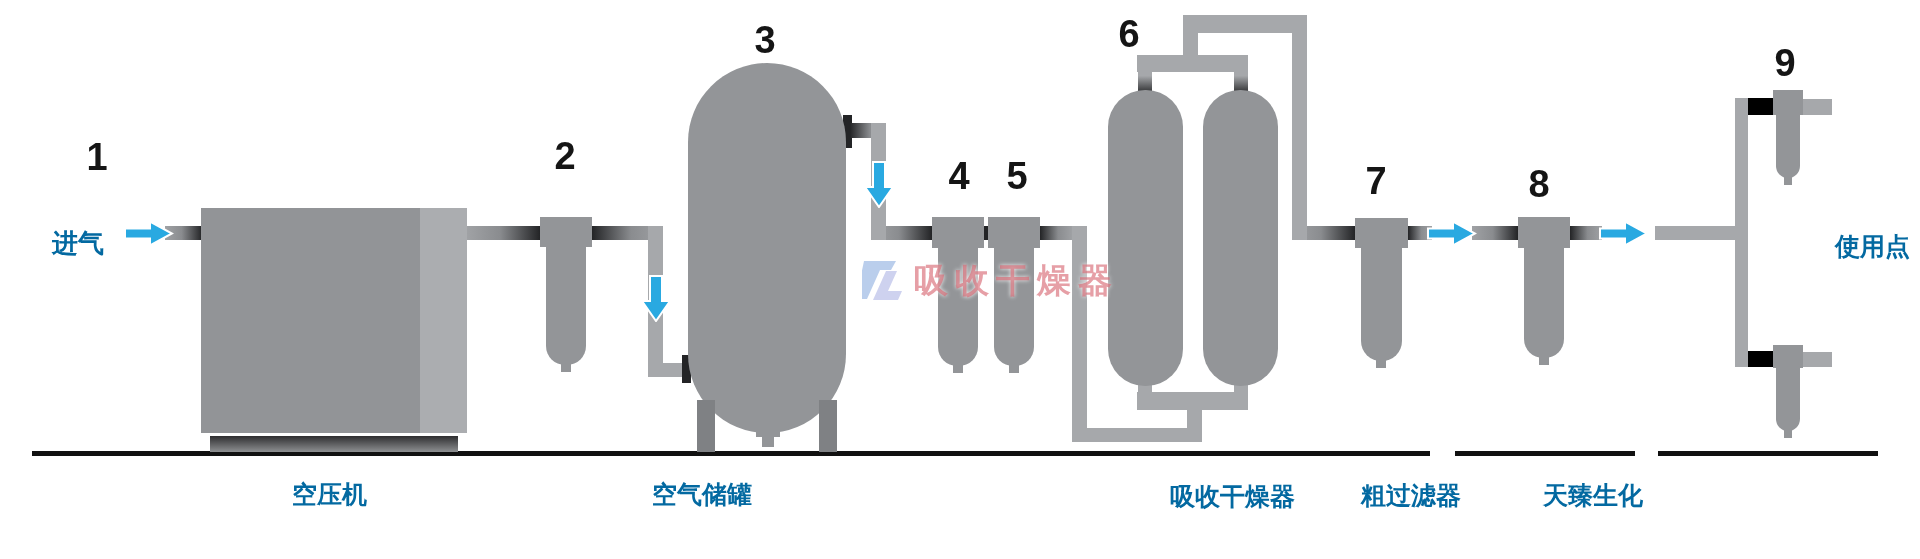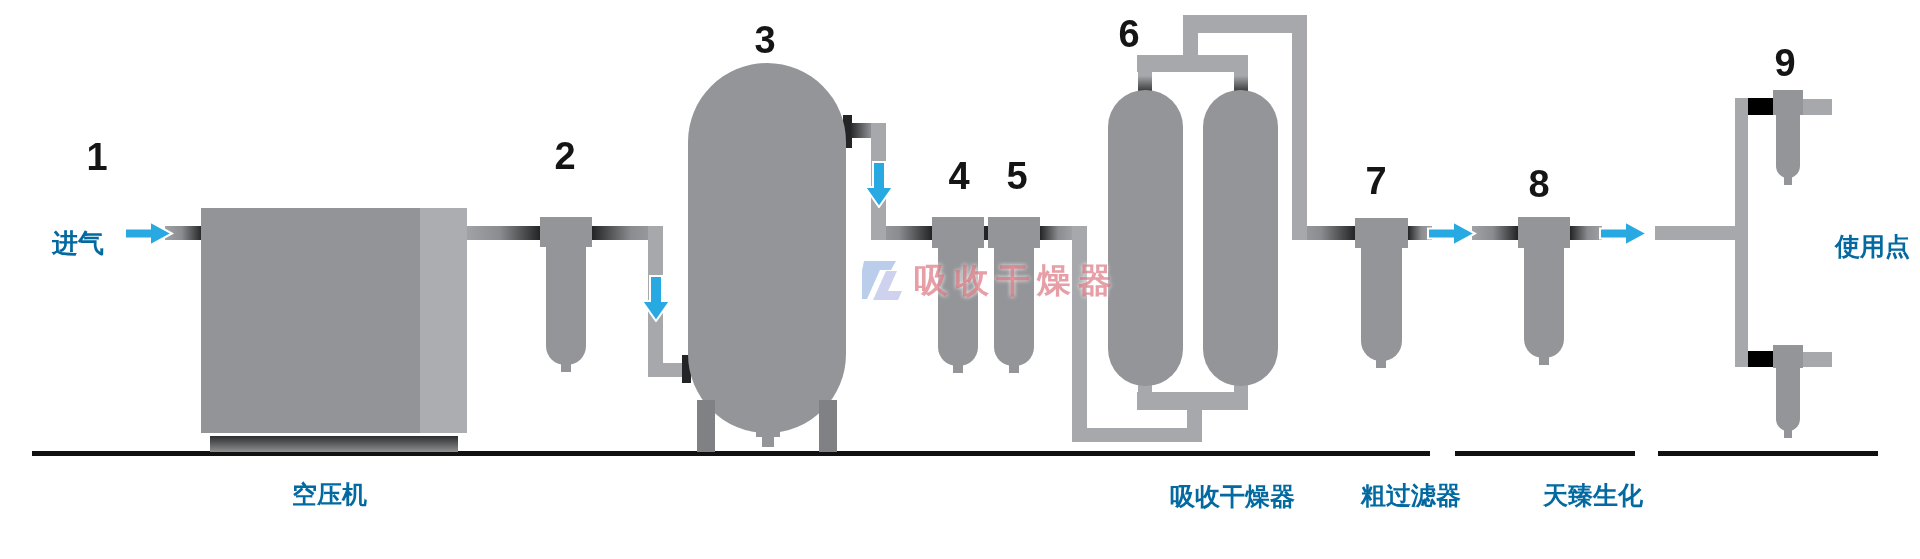--- a/index.html
+++ b/index.html
@@ -141,20 +141,21 @@
   <div class="num" style="left:1765px;top:44px;">9</div>
 
   <div class="lbl" style="left:12px;top:229px;width:92px;font-size:26px;">进气</div>
   <div class="lbl" style="left:1808px;top:233px;width:102px;">使用点</div>
 
   <div class="baseline" style="left:32px;width:1398px;"></div>
   <div class="baseline" style="left:1455px;width:180px;"></div>
   <div class="baseline" style="left:1658px;width:220px;"></div>
 
   <div class="lbl" style="left:207px;top:481px;width:160px;">空压机</div>
+  <div class="lbl" style="left:572px;top:481px;width:180px;">空气储罐</div>
   <div class="lbl" style="left:1301px;top:482px;width:160px;">粗过滤器</div>
   <div class="lbl" style="left:1095px;top:483px;width:200px;">吸收干燥器</div>
   <div class="lbl" style="left:1443px;top:482px;width:200px;">天臻生化</div>
 
   <div id="watermark">
     <svg width="46" height="44" viewBox="0 0 46 44">
       <path d="M2,3 h32 l-5,9 h-11 l-13,29 h-11 z" fill="#8fb0e0" opacity="0.62"></path>
       <path d="M24,13 h11 l-9,20 h14 l-4,9 h-25 z" fill="#b9bfe8" opacity="0.7"></path>
     </svg>
     <span id="wm-text">吸收干燥器</span>

